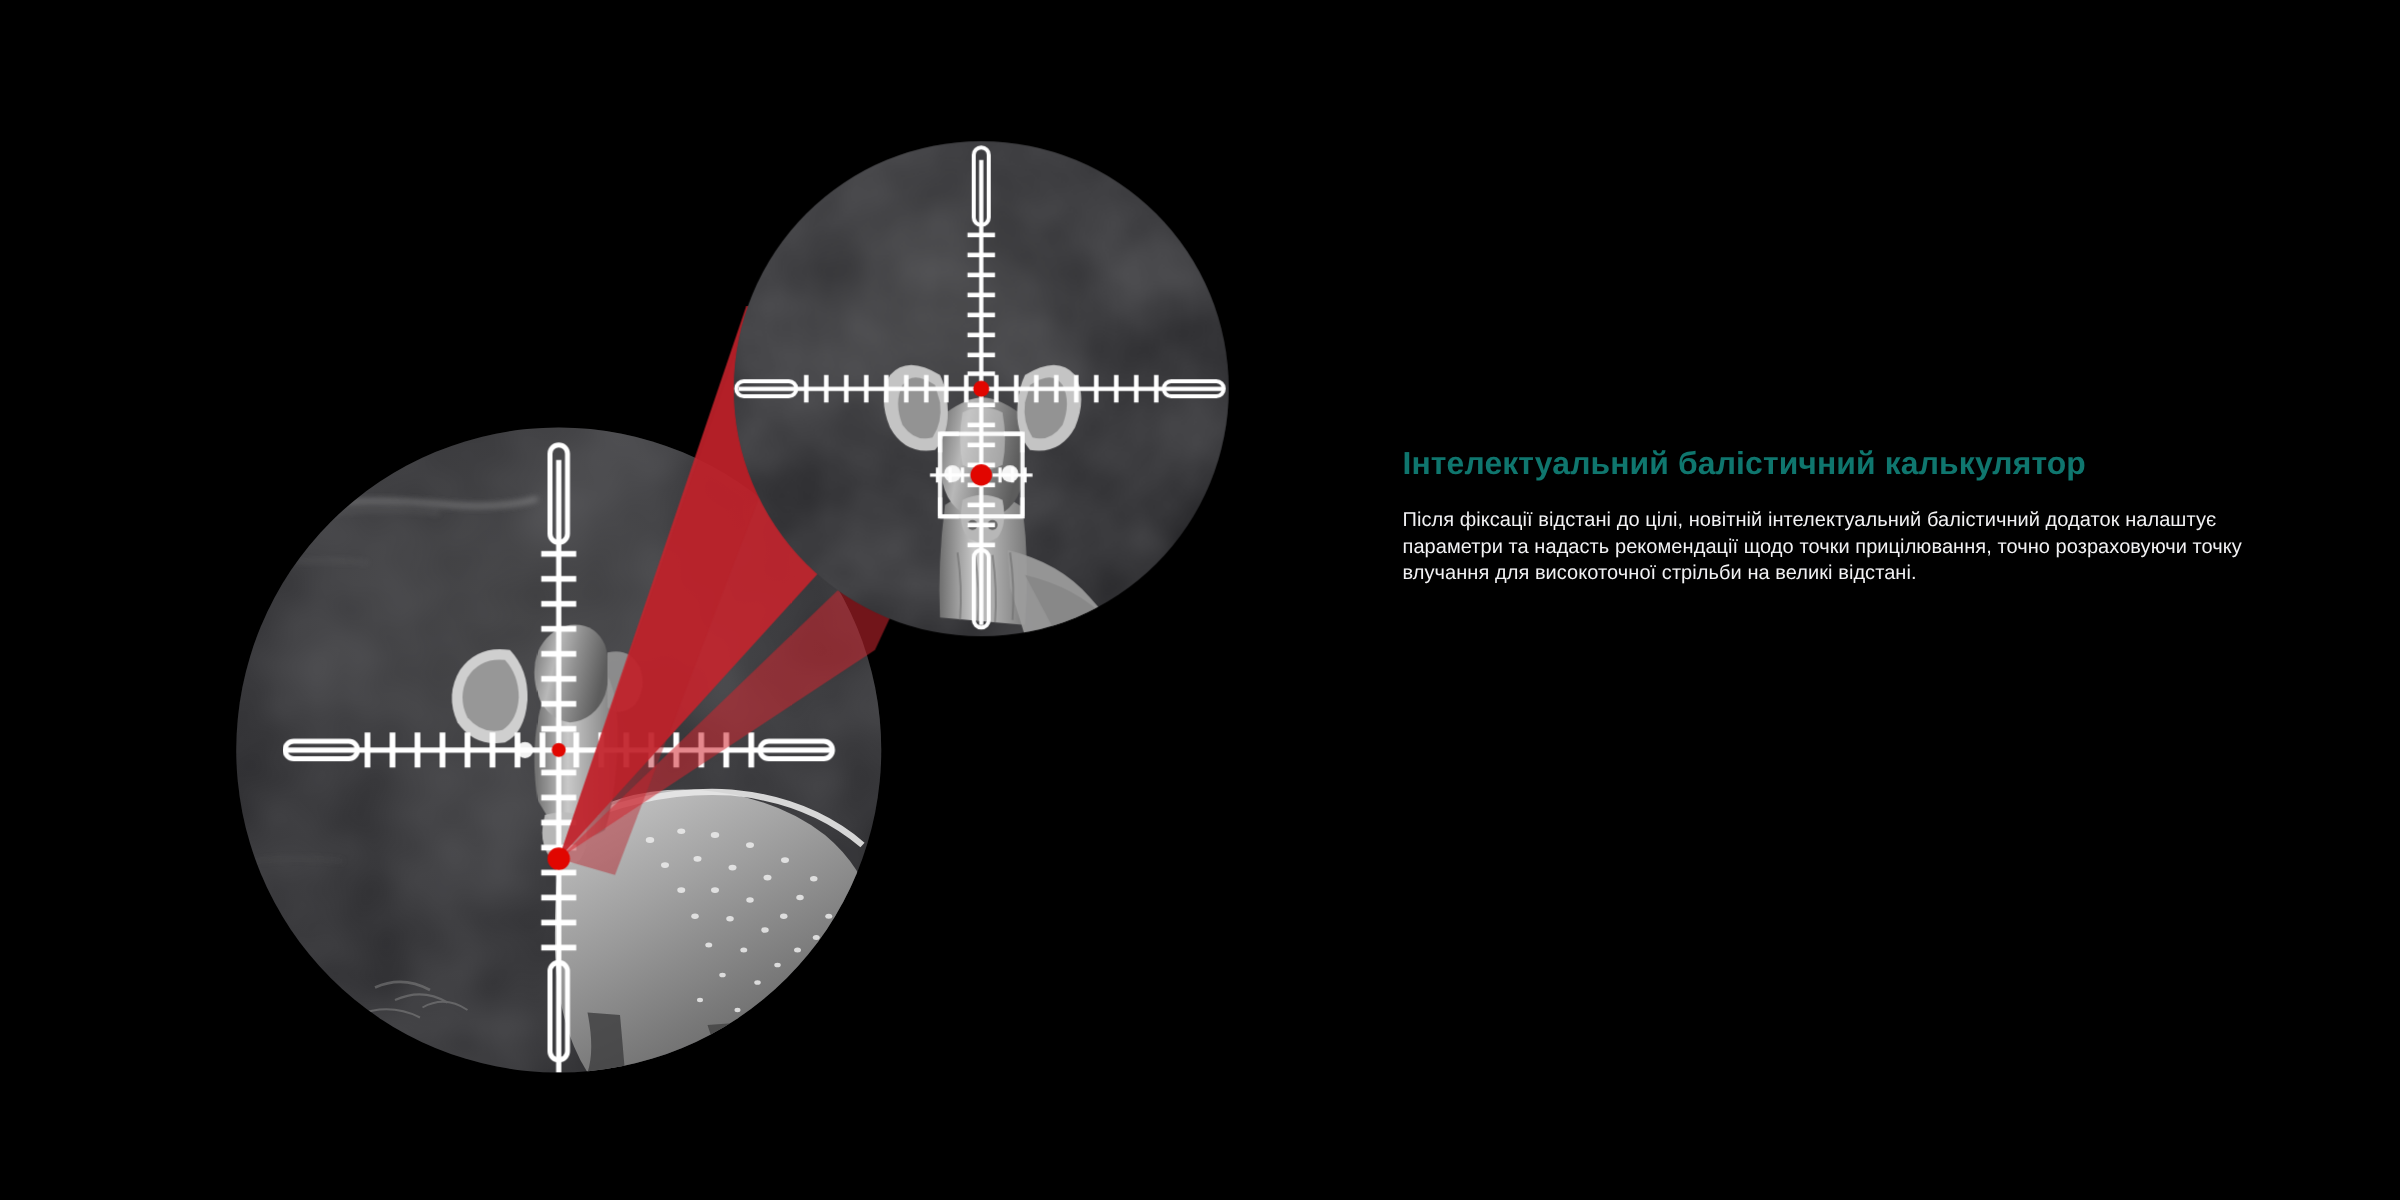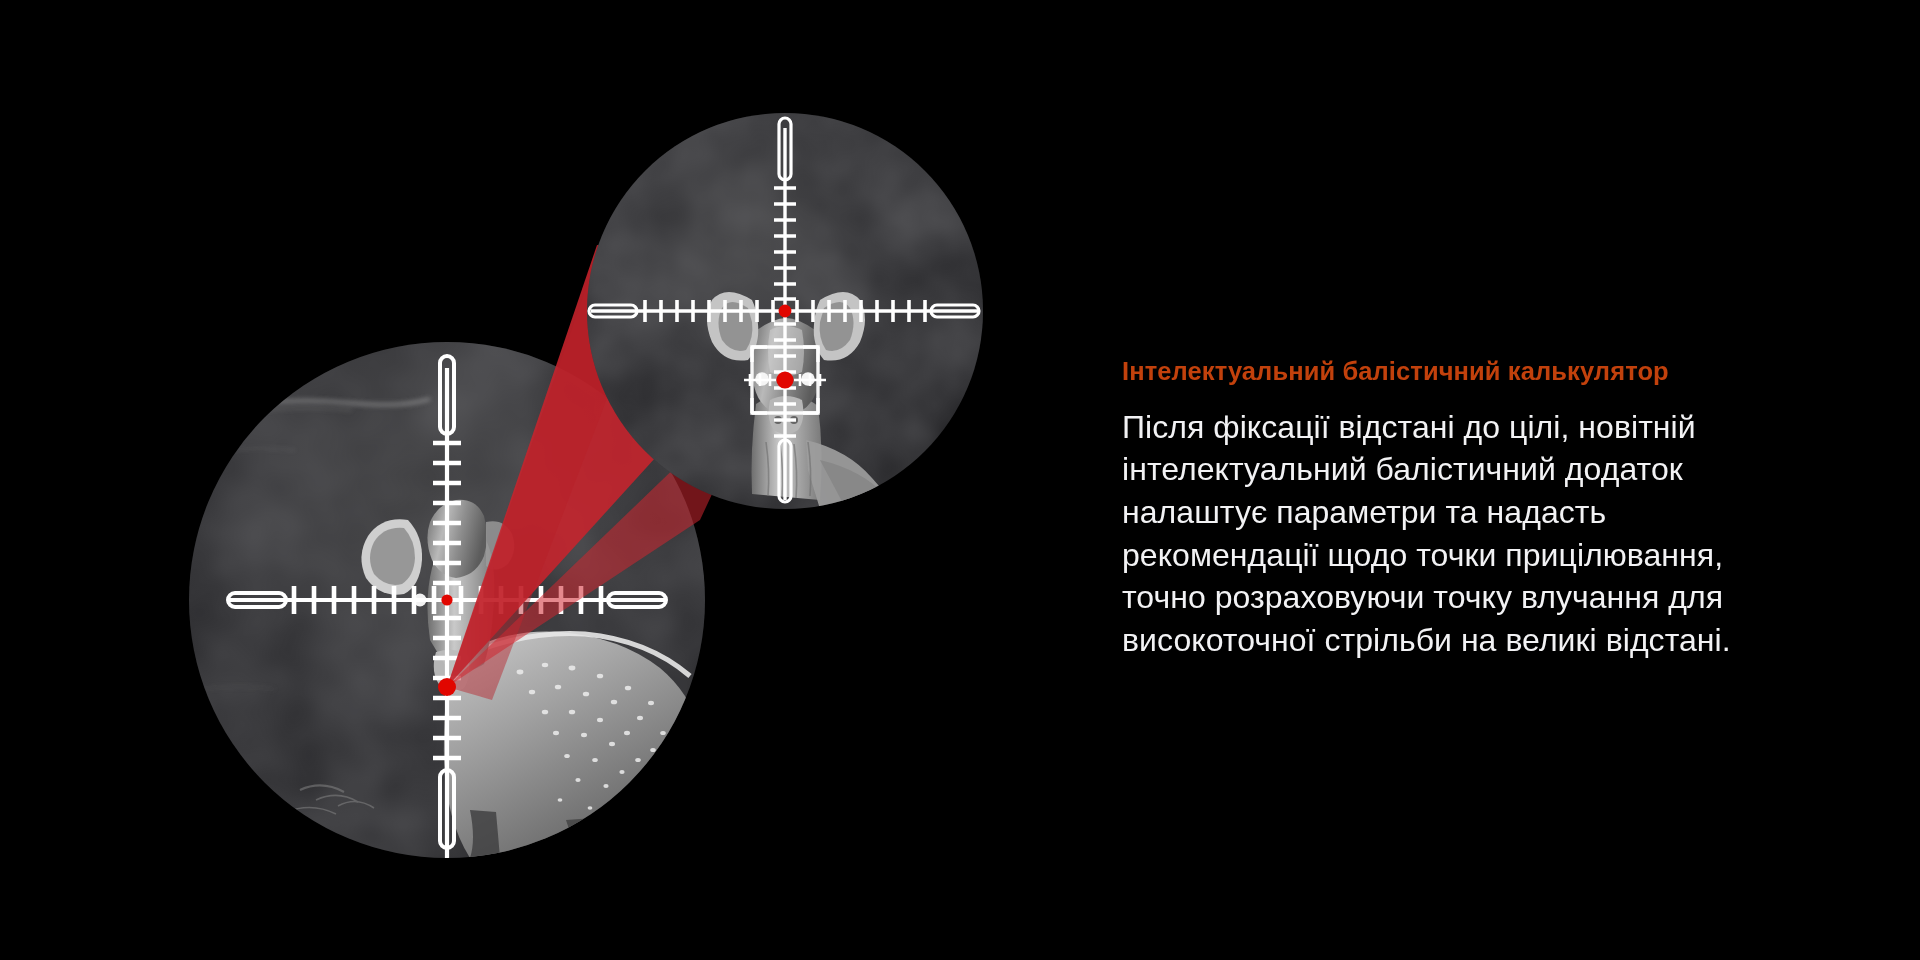--- a/index.html
+++ b/index.html
@@ -26,27 +26,27 @@
   
   #copy{
     position:absolute;
     left:1122px; top:356px;
     width:700px;
   }
   #copy h2{
     font-size:25.5px;
     line-height:1.24;
     font-weight:bold;
-    color:#c2410c;
+    color:#0f766e;
     letter-spacing:.1px;
     margin-bottom:18px;
     white-space:nowrap;
   }
   #copy p{
-    font-size:32px;
+    font-size:16px;
     line-height:1.335;
     font-weight:400;
     color:#f2f2f4;
     letter-spacing:.05px;
     max-width:680px;
   }
 </style>
 </head>
 <body>
 

